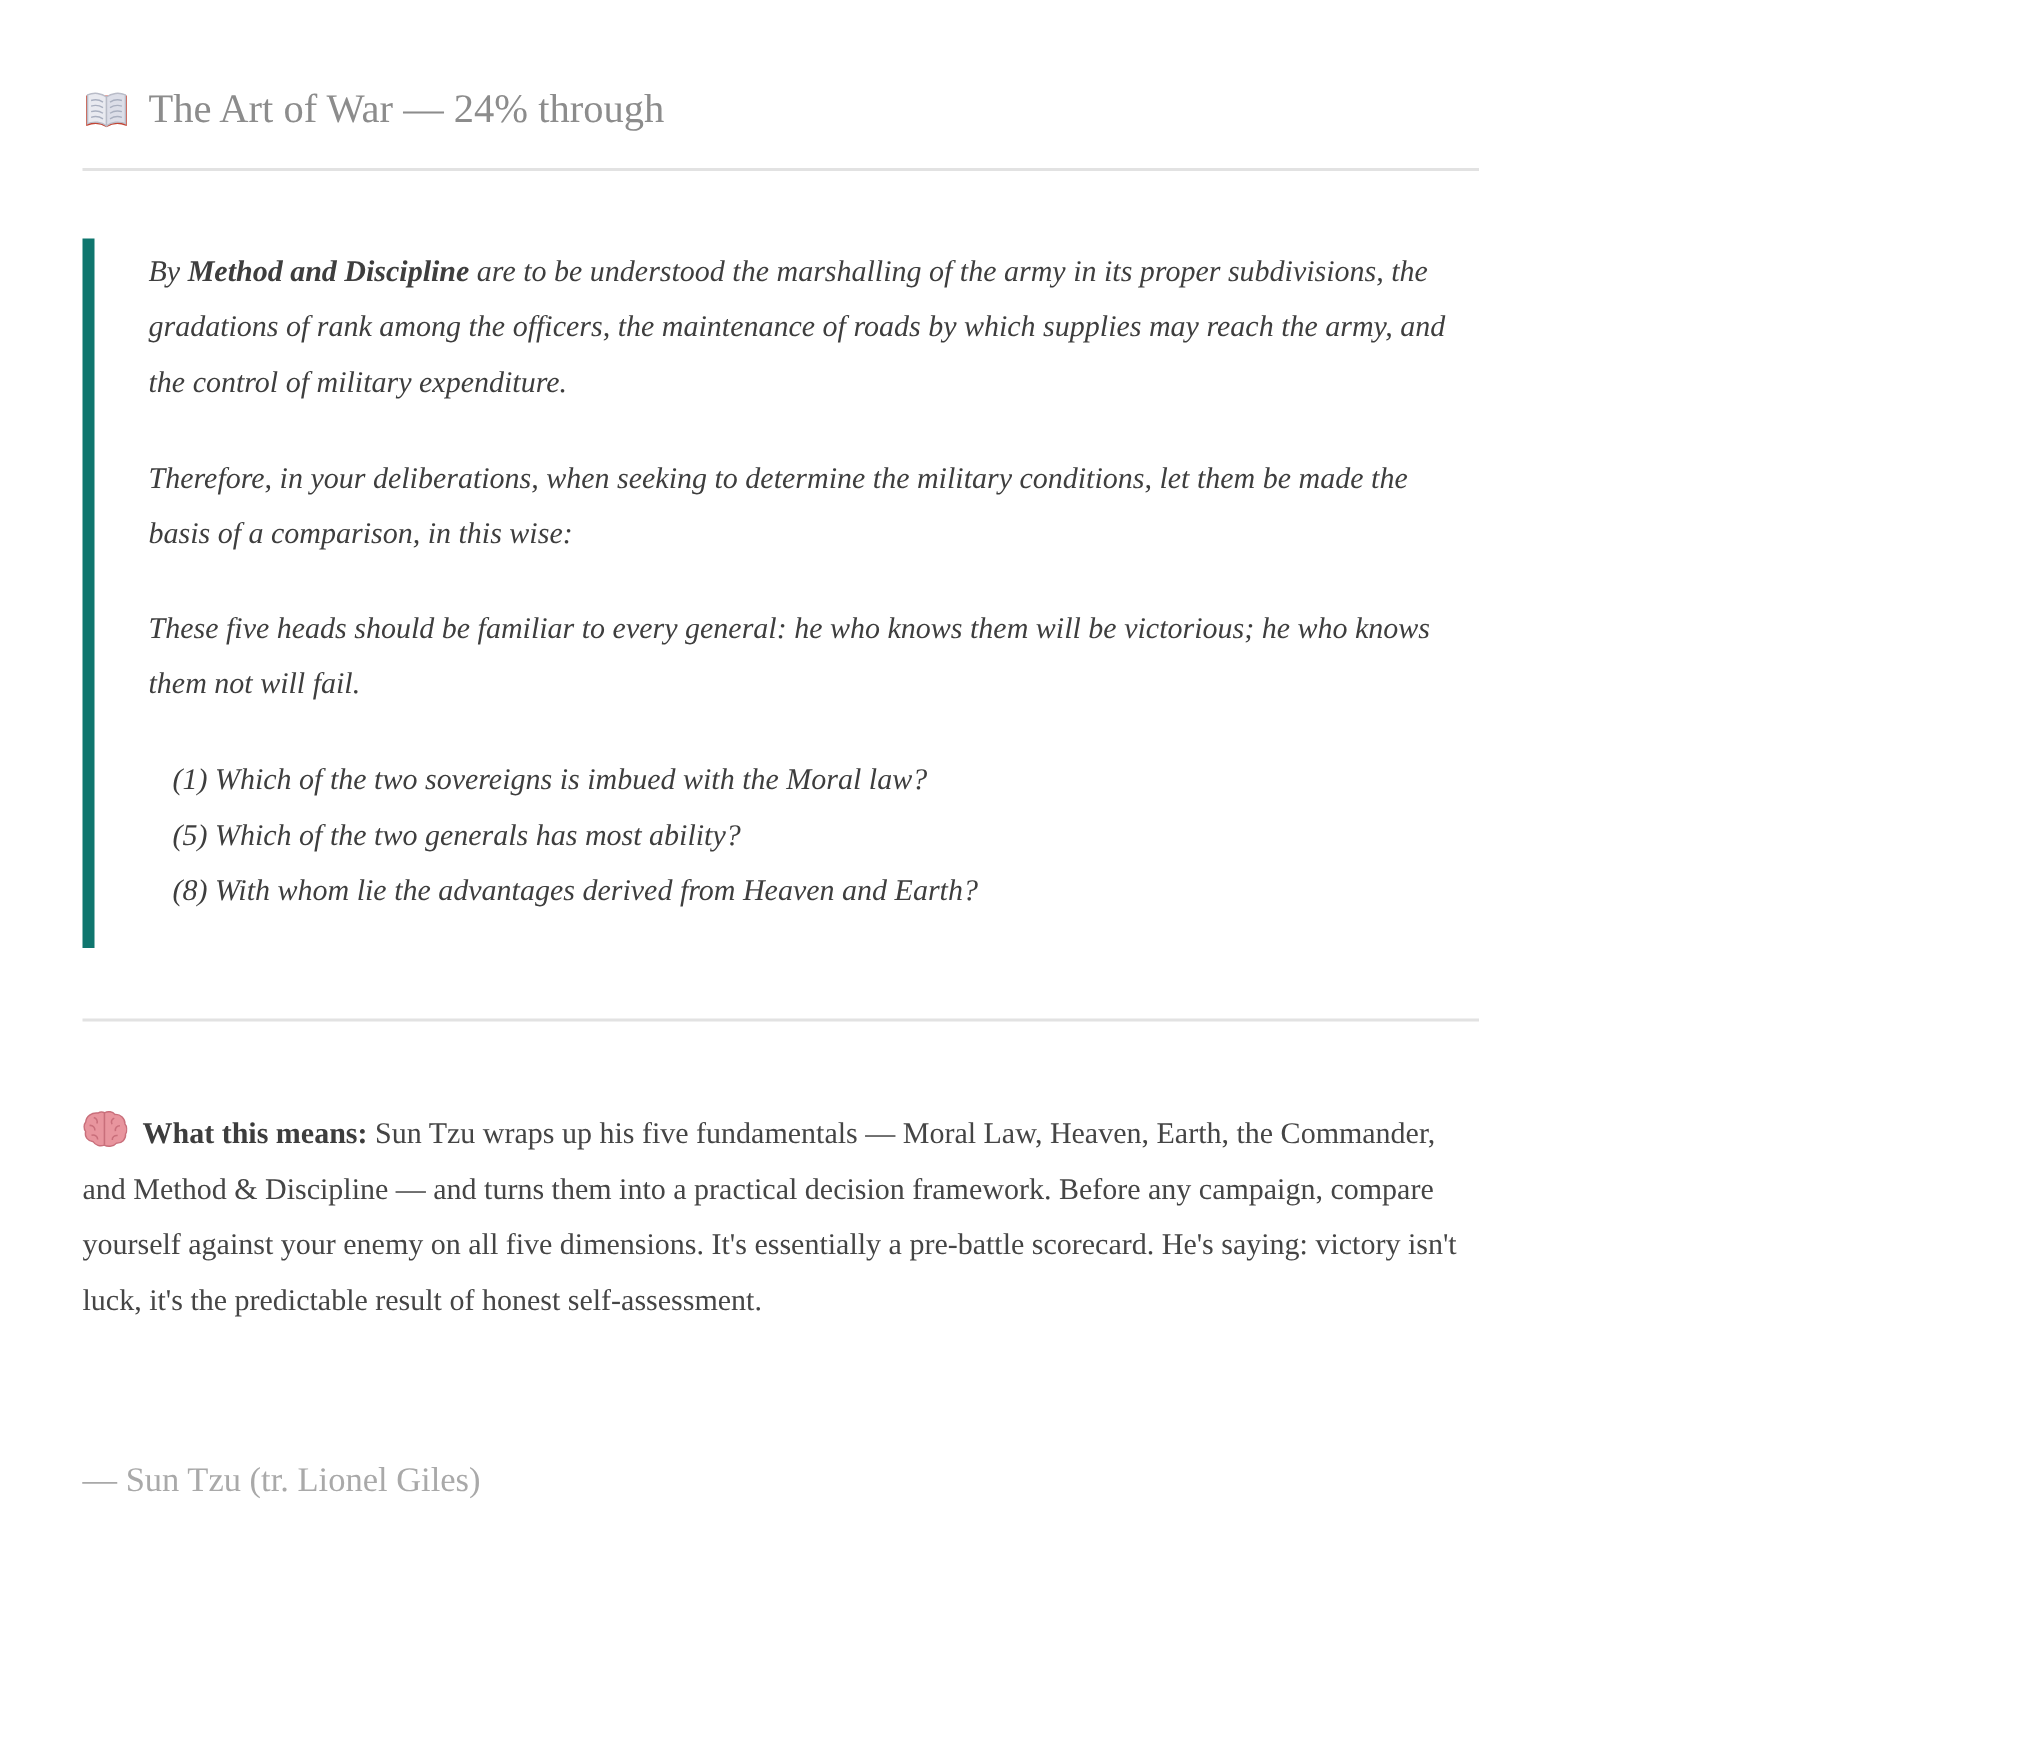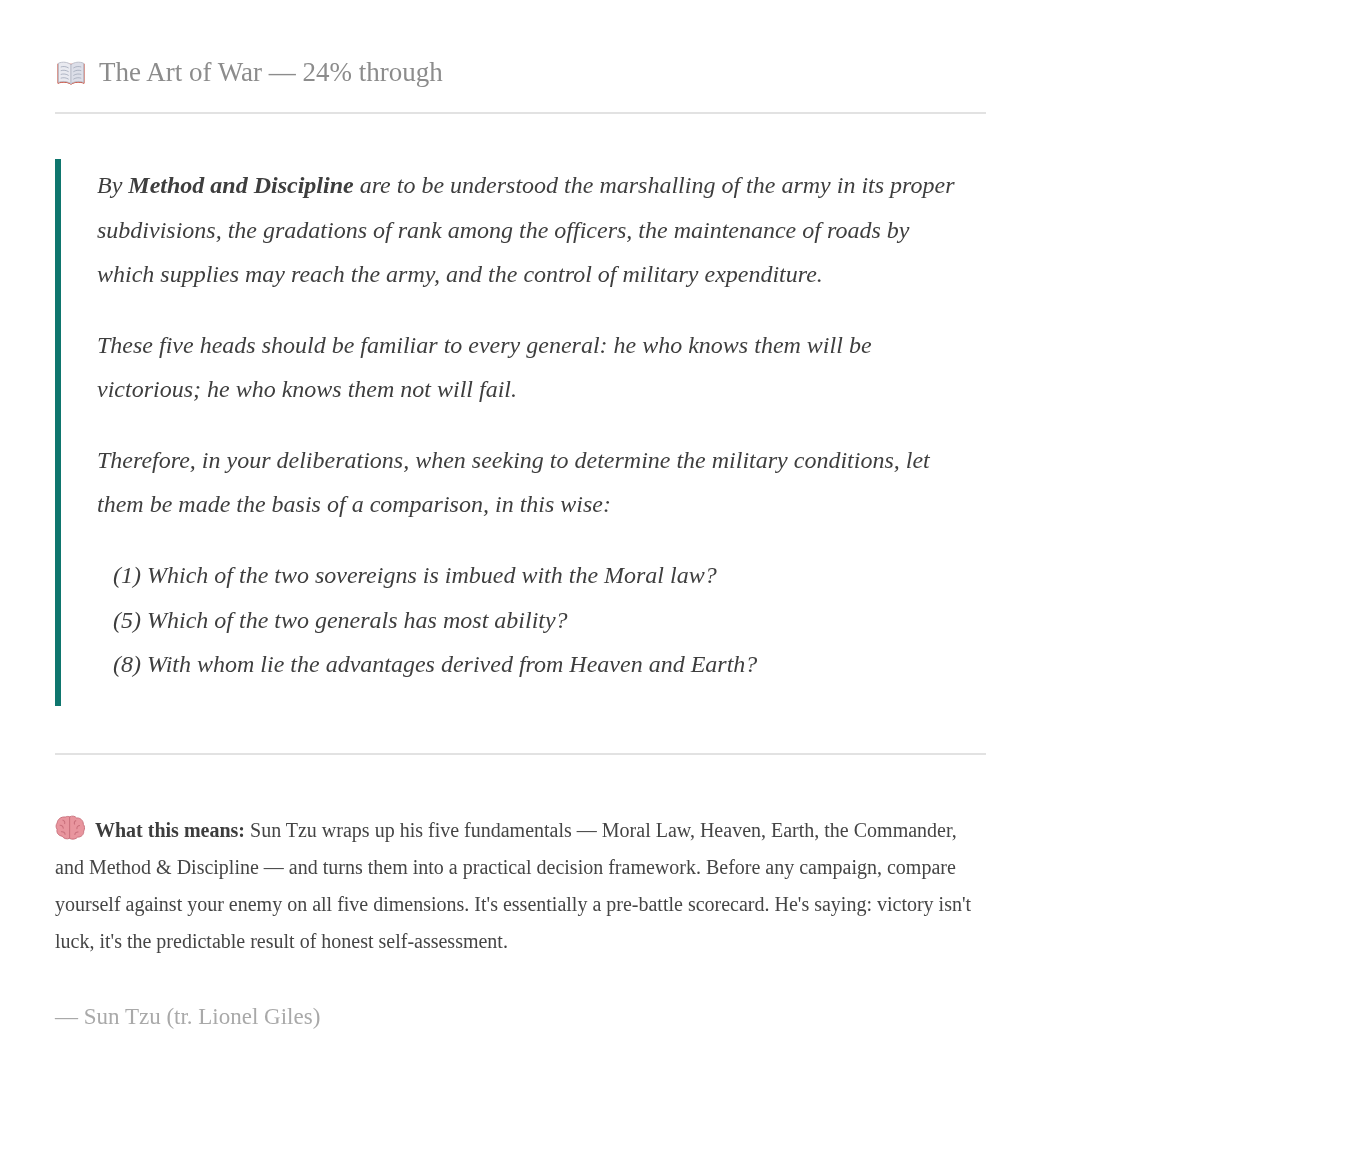--- a/index.html
+++ b/index.html
@@ -42,23 +42,23 @@
     border-top: 2px solid #e2e2e2;
     margin: 0;
   }
   .divider-top { margin-top: 24px; }
   .divider-mid { margin-top: 47px; }
 
   
   blockquote.passage {
     margin: 45px 0 0 0;
     padding: 4px 20px 4px 36px;
-    border-left: 6px solid #0f766e;
+    border-left: 8px solid #0f766e;
     font-style: italic;
-    font-size: 24px;
+    font-size: 20px;
     line-height: 1.84;
     color: #3e3e3e;
   }
   blockquote.passage p {
     margin: 0 0 27px 0;
   }
   blockquote.passage .quote-list {
     margin: 16px;
   }
   blockquote.passage .quote-list div {
@@ -80,21 +80,21 @@
     vertical-align: -4px;
     margin-right: 10px;
   }
   .explanation b {
     font-weight: bold;
     color: #3d3d3d;
   }
 
   
   .attribution {
-    margin-top: 44px;
+    margin-top: 88px;
     font-size: 23px;
     color: #a9a9a9;
   }
 </style>
 </head>
 <body>
 
 <div class="page">
 
   <div class="reader-header">
@@ -107,22 +107,22 @@
         <path d="M28 7.5 C25 6.5 22 7 19.5 8.6 M28 11.5 C25 10.5 22 11 19.5 12.6 M28 15.5 C25 14.5 22 15 19.5 16.6 M28 19.5 C25 18.5 22 19 19.5 20.6" fill="none" stroke="#aab0c0" stroke-width="1"></path>
       </svg>
     </span>
     <span class="title">The Art of War — 24% through</span>
   </div>
 
   <hr class="divider divider-top">
 
   <blockquote class="passage">
     <p><span>By </span><span class="bold-italic">Method and Discipline</span><span> are to be understood the marshalling of the army in its proper subdivisions, the gradations of rank among the officers, the maintenance of roads by which supplies may reach the army, and the control of military expenditure.</span></p>
+    <p>Therefore, in your deliberations, when seeking to determine the military conditions, let them be made the basis of a comparison, in this wise:</p>
     <p>These five heads should be familiar to every general: he who knows them will be victorious; he who knows them not will fail.</p>
-    <p>Therefore, in your deliberations, when seeking to determine the military conditions, let them be made the basis of a comparison, in this wise:</p>
     <div class="quote-list">
       <div>(1) Which of the two sovereigns is imbued with the Moral law?</div>
       <div>(5) Which of the two generals has most ability?</div>
       <div>(8) With whom lie the advantages derived from Heaven and Earth?</div>
     </div>
   </blockquote>
 
   <hr class="divider divider-mid">
 
   <p class="explanation"><span class="icon">

